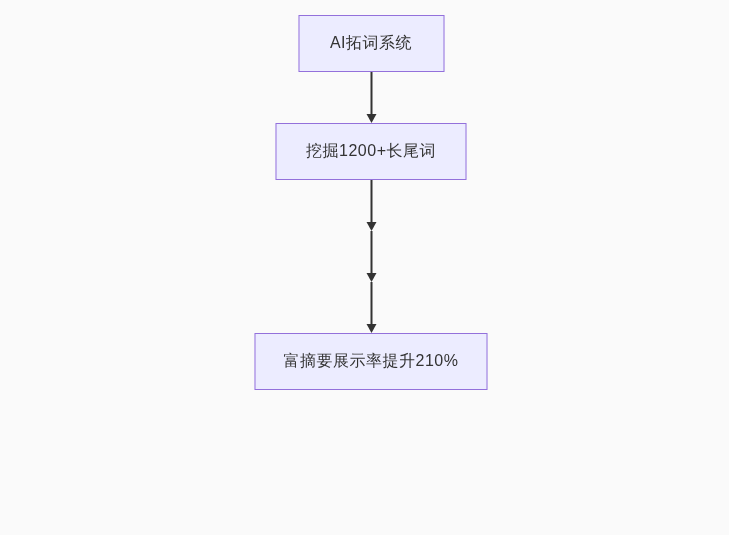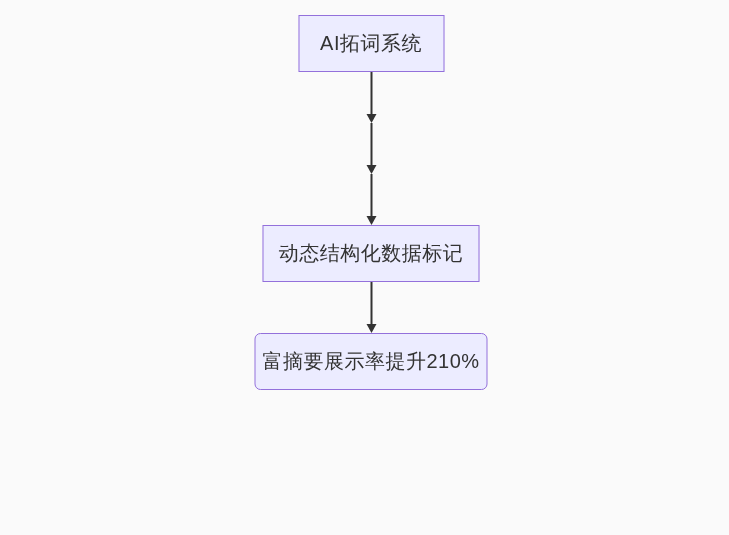--- a/index.html
+++ b/index.html
@@ -32,30 +32,30 @@
     align-items: center;
   }
   .flow-node {
     display: flex;
     align-items: center;
     justify-content: center;
     height: 57px;
     background: var(--node-fill);
     border: 1.5px solid var(--node-border);
     color: var(--text);
-    font-size: 20px;
+    font-size: 16px;
     letter-spacing: 0.5px;
     white-space: nowrap;
     text-align: center;
   }
   .flow-node.n1 { width: 146px; }
   .flow-node.n2 { width: 191px; }
   .flow-node.n3 { width: 221px; }
   .flow-node.n4 { width: 217px; }
-  .flow-node.n5 { width: 233px; border-radius: 6px; }
+  .flow-node.n5 { width: 233px; }
   .flow-arrow {
     height: 51px;
     display: flex;
     flex-direction: column;
     align-items: center;
   }
   .flow-arrow .shaft {
     width: 2px;
     flex: 1 1 auto;
     background: var(--arrow);
@@ -76,35 +76,35 @@
 
     <div class="flow-node n1">
       <span>AI拓词系统</span>
     </div>
 
     <div class="flow-arrow">
       <div class="shaft"></div>
       <div class="head"></div>
     </div>
 
+    <div class="flow-node n2">
+      <span>挖掘1200+长尾词</span>
+    </div>
 
     <div class="flow-arrow">
       <div class="shaft"></div>
       <div class="head"></div>
     </div>
 
 
     <div class="flow-arrow">
       <div class="shaft"></div>
       <div class="head"></div>
     </div>
 
-    <div class="flow-node n4">
-      <span>动态结构化数据标记</span>
-    </div>
 
     <div class="flow-arrow">
       <div class="shaft"></div>
       <div class="head"></div>
     </div>
 
     <div class="flow-node n5">
       <span>富摘要展示率提升210%</span>
     </div>
 

